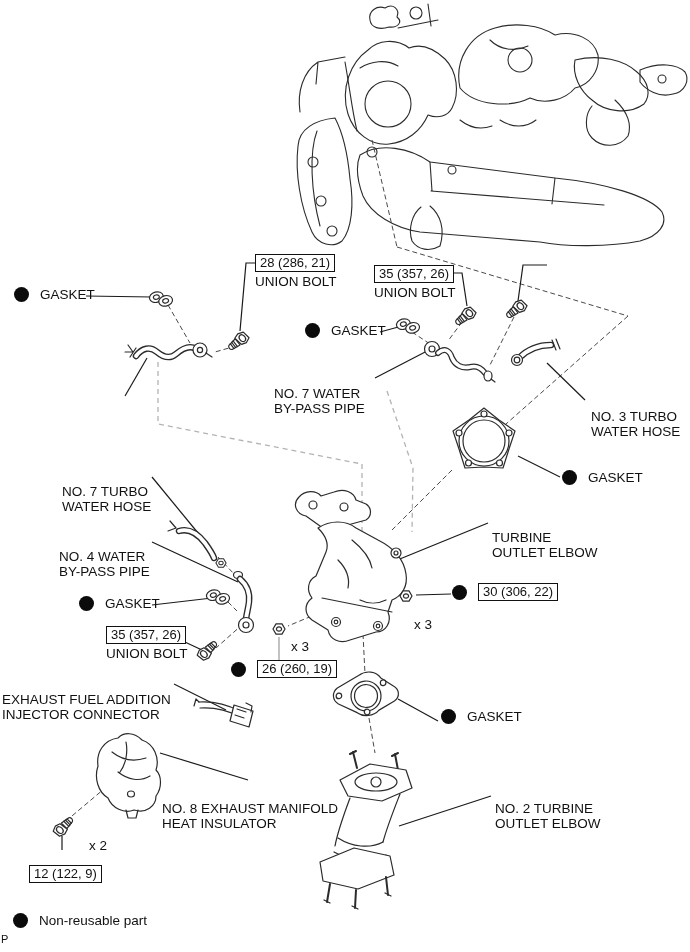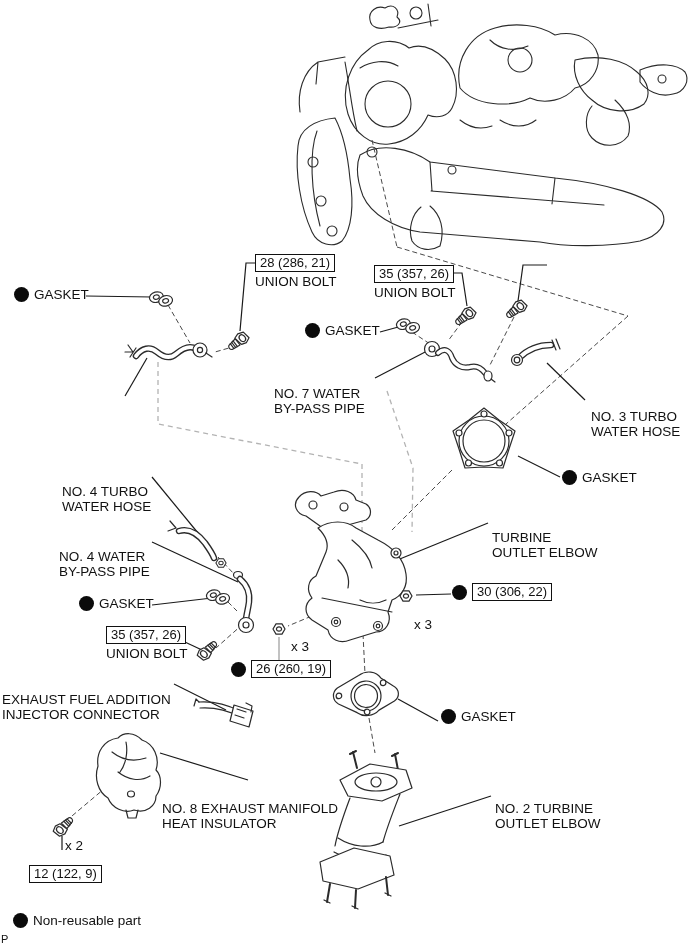--- a/index.html
+++ b/index.html
@@ -1,20 +1,20 @@
 <!DOCTYPE html>
 <html><head>
 <meta charset="utf-8">
 <style>
   html,body{margin:0;padding:0;background:#fff;}
   .stage{position:relative;width:690px;height:952px;background:#ffffff;overflow:hidden;
          font-family:"Liberation Sans",sans-serif;color:#111;}
   .stage svg{position:absolute;left:0;top:0;}
   .lbl{position:absolute;font-size:13.5px;line-height:15.5px;color:#111;white-space:pre-line;}
-  .row{display:flex;align-items:center;gap:5px;}
+  .row{display:flex;align-items:center;gap:11px;}
   .dot{width:15px;height:15px;border-radius:50%;background:#0b0b0b;flex:0 0 auto;}
   .tbox{display:inline-block;border:1.4px solid #111;padding:0 4px;font-size:13px;
         line-height:16px;background:#fff;white-space:nowrap;}
   .tcol{display:flex;flex-direction:column;align-items:flex-start;gap:2px;}
   .pmark{position:absolute;font-size:11px;}
 </style>
 </head>
 <body>
 
 <div class="stage">
@@ -263,21 +263,21 @@
     <span>NO. 3 TURBO
 WATER HOSE</span>
   </div>
 
   <div class="lbl row" style="left:562px;top:470px">
     <span class="dot"></span>
     <span>GASKET</span>
   </div>
 
   <div class="lbl" style="left:62px;top:468px">
-    <span>NO. 4 TURBO
+    <span>NO. 7 TURBO
 WATER HOSE</span>
   </div>
 
   <div class="lbl" style="left:59px;top:533px">
     <span>NO. 4 WATER
 BY-PASS PIPE</span>
   </div>
 
   <div class="lbl" style="left:492px;top:514px">
     <span>TURBINE
@@ -325,21 +325,21 @@
   <div class="lbl" style="left:162px;top:785px">
     <span>NO. 8 EXHAUST MANIFOLD
 HEAT INSULATOR</span>
   </div>
 
   <div class="lbl" style="left:495px;top:785px">
     <span>NO. 2 TURBINE
 OUTLET ELBOW</span>
   </div>
 
-  <div class="lbl" style="left:65px;top:822px">
+  <div class="lbl" style="left:89px;top:822px">
     <span>x 2</span>
   </div>
 
   <div class="lbl" style="left:29px;top:849px">
     <span class="tbox">12 (122, 9)</span>
   </div>
 
 
   <div class="lbl row" style="left:13px;top:913px">
     <span class="dot"></span>

